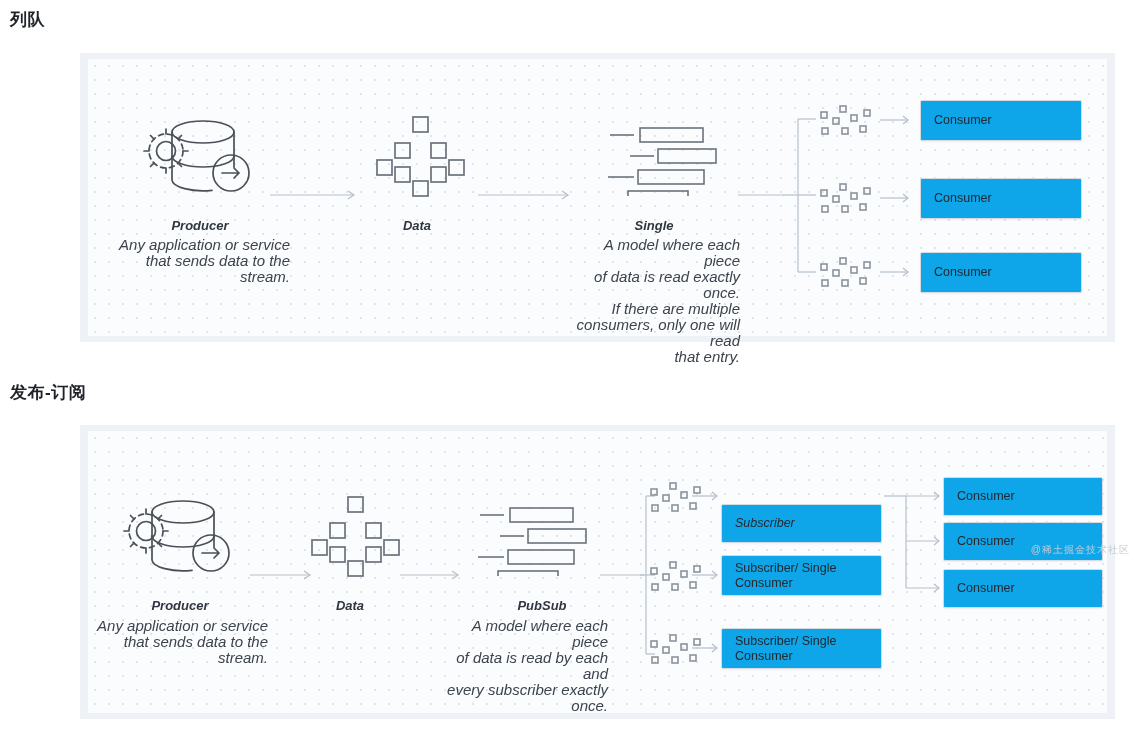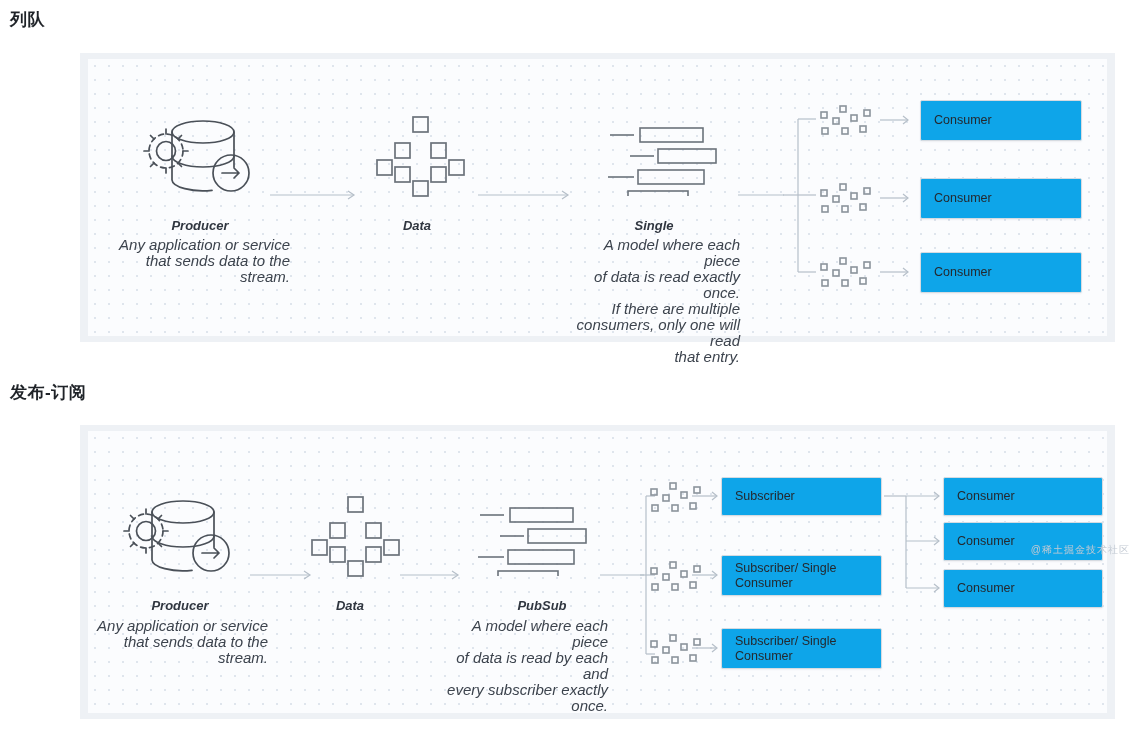--- a/index.html
+++ b/index.html
@@ -343,21 +343,21 @@
           <rect x="4" y="24" width="6" height="6"></rect>
         <rect x="24" y="24" width="6" height="6"></rect>
           <rect x="42" y="22" width="6" height="6"></rect>
       </g>
     </svg>
   </div>
   <svg class="conn" style="left:692px; top:490px;" width="32" height="12">
     <path d="M0 6 H25" stroke="#b6bfc9" stroke-width="1.2" fill="none"></path>
     <path d="M20 2 l5 4 l-5 4" stroke="#b6bfc9" stroke-width="1.2" fill="none"></path>
   </svg>
-  <div class="card" style="left:721px; top:477px; width:161px; height:39px;">
+  <div class="card" style="left:721px; top:504px; width:161px; height:39px;font-style:italic;">
     <span class="card-text">Subscriber</span>
   </div>
 
   <div class="node" style="left:648px; top:560px;">
     <svg class="icon-svg" width="56" height="34" viewBox="0 0 56 34">
       <g fill="none" stroke="#8b939c" stroke-width="1.6">
         <rect x="3" y="8" width="6" height="6"></rect>
           <rect x="15" y="14" width="6" height="6"></rect>
         <rect x="22" y="2" width="6" height="6"></rect>
           <rect x="33" y="11" width="6" height="6"></rect>

